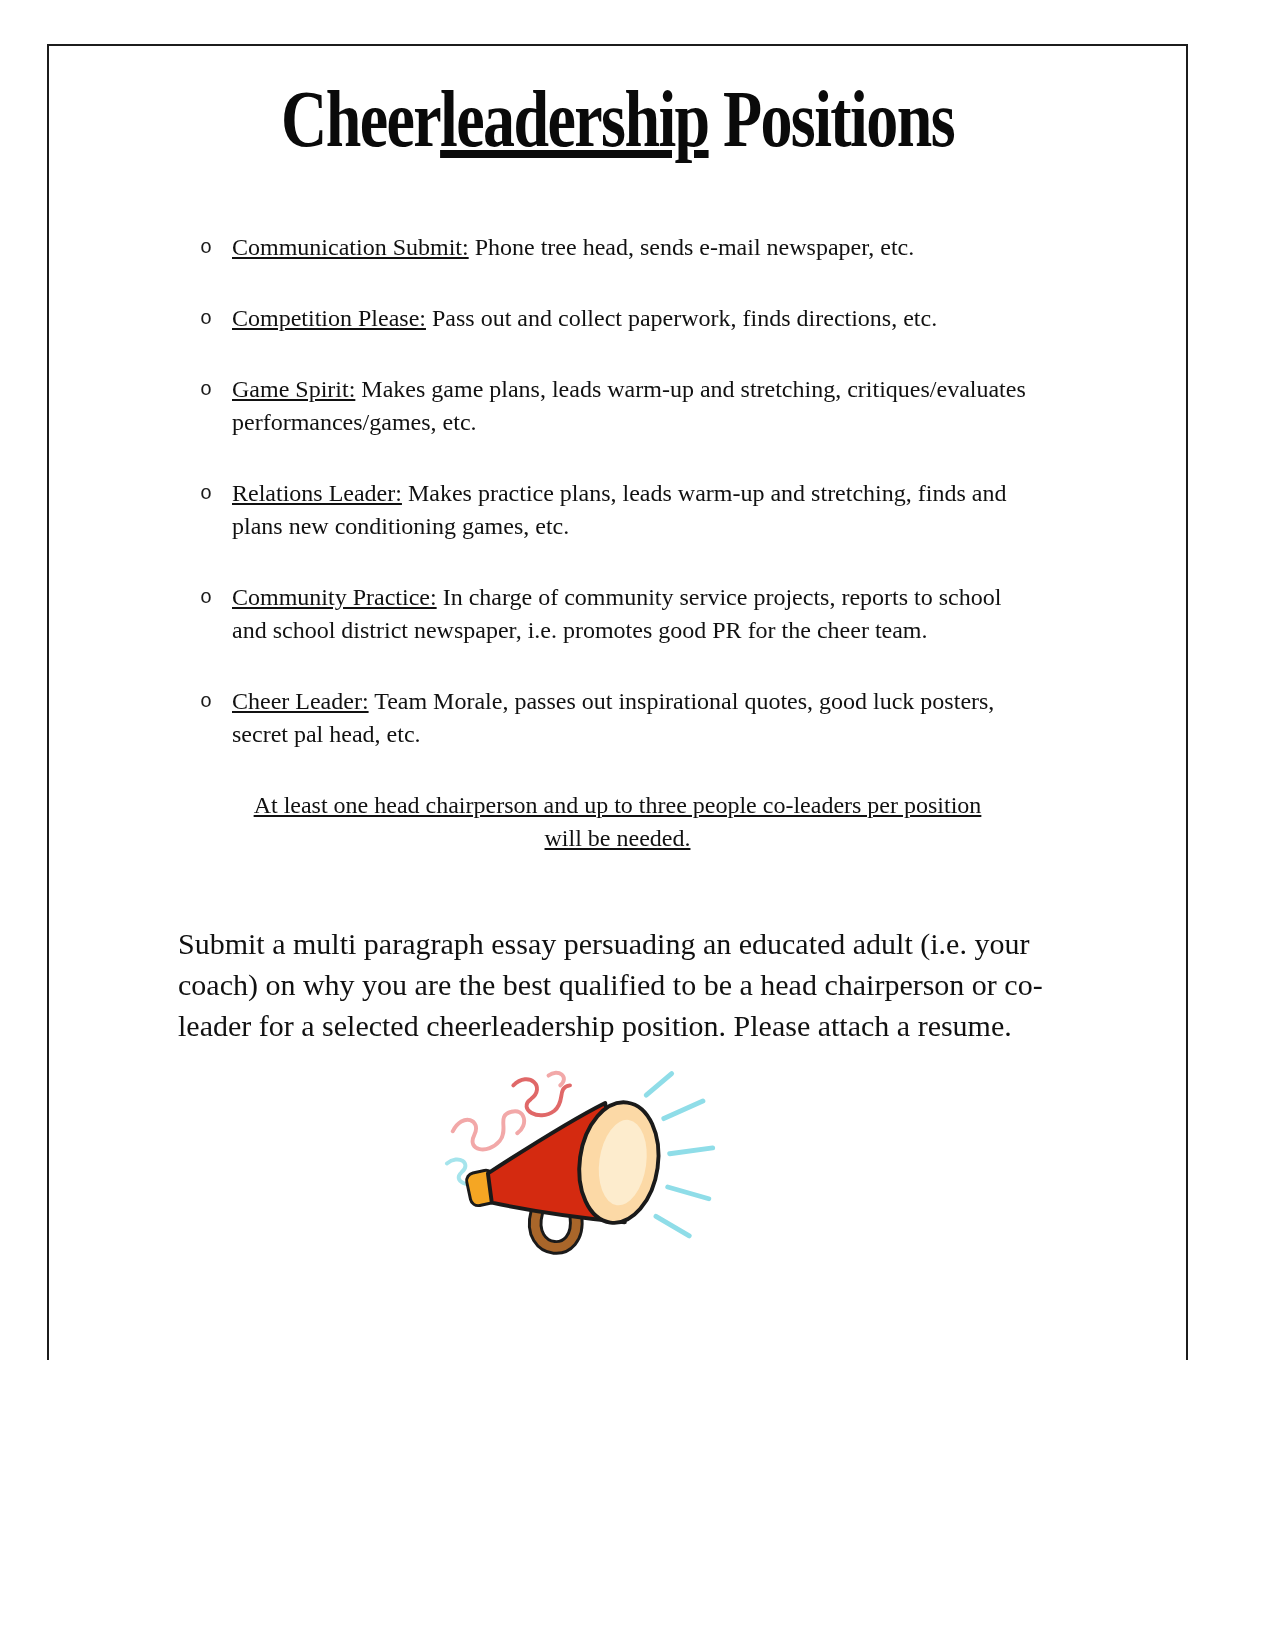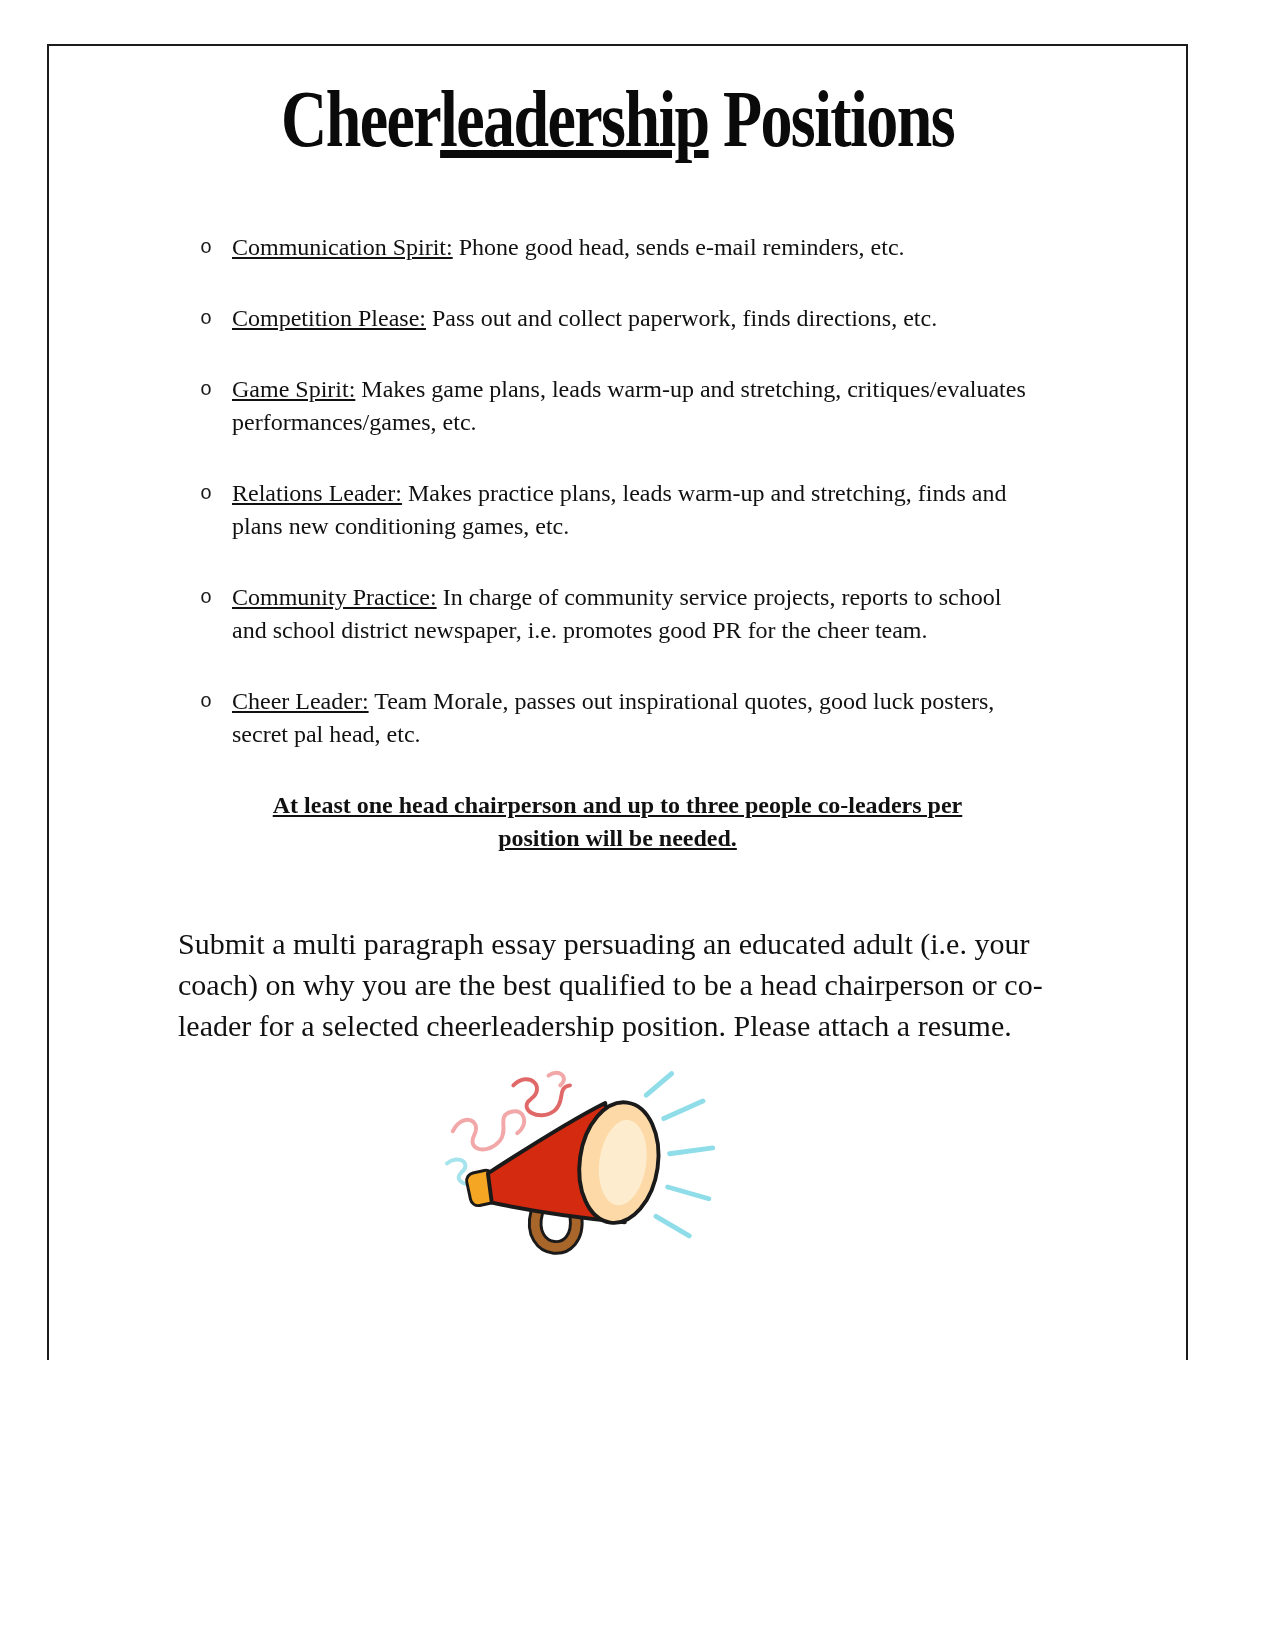--- a/index.html
+++ b/index.html
@@ -64,21 +64,20 @@
     flex: 1 1 auto;
     max-width: 810px;
   }
   .note {
     margin: 20px auto 0 auto;
     max-width: 770px;
     text-align: center;
     font-size: 24px;
     line-height: 33px;
     text-decoration: underline;
-    font-weight: bold;
   }
   .paragraph {
     margin: 68px 120px 12px 131px;
     font-size: 30px;
     line-height: 41px;
     max-width: 880px;
   }
   .clipart {
     margin: 12px 0 0 373px;
     width: 300px;
@@ -92,21 +91,21 @@
 <div class="page">
   <div class="page-border"></div>
   <div class="content">
 
     <h1 class="title"><span>Cheer</span><span class="u">leadership</span><span> Positions</span></h1>
 
     <div class="positions-list">
 
       <div class="item">
         <span class="bullet">o</span>
-        <div class="item-text"><span class="u">Communication Spirit:</span><span> Phone good head, sends e-mail reminders, etc.</span></div>
+        <div class="item-text"><span class="u">Communication Submit:</span><span> Phone tree head, sends e-mail newspaper, etc.</span></div>
       </div>
 
       <div class="item">
         <span class="bullet">o</span>
         <div class="item-text"><span class="u">Competition Please:</span><span> Pass out and collect paperwork, finds directions, etc.</span></div>
       </div>
 
       <div class="item">
         <span class="bullet">o</span>
         <div class="item-text"><span class="u">Game Spirit:</span><span> Makes game plans, leads warm-up and stretching, critiques/evaluates performances/games, etc.</span></div>

